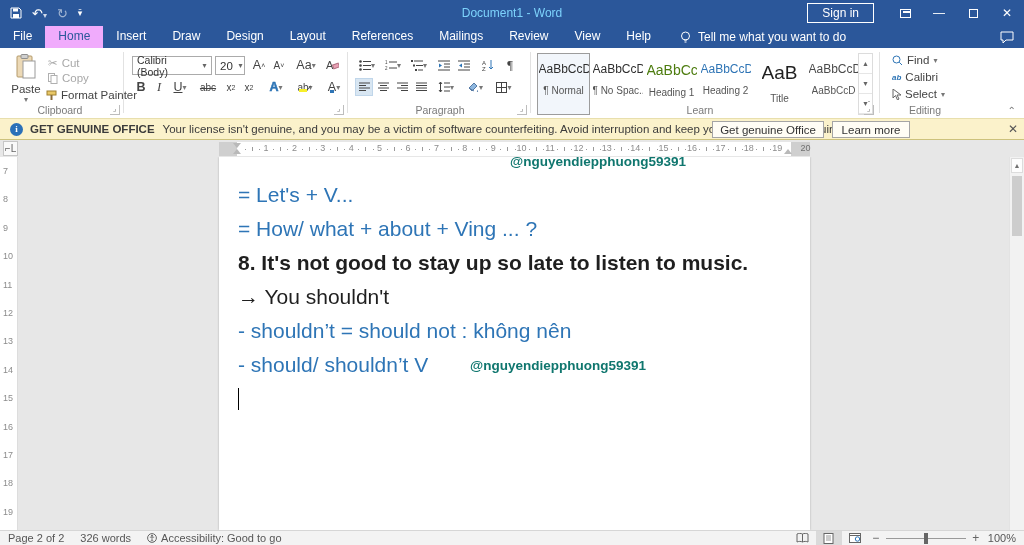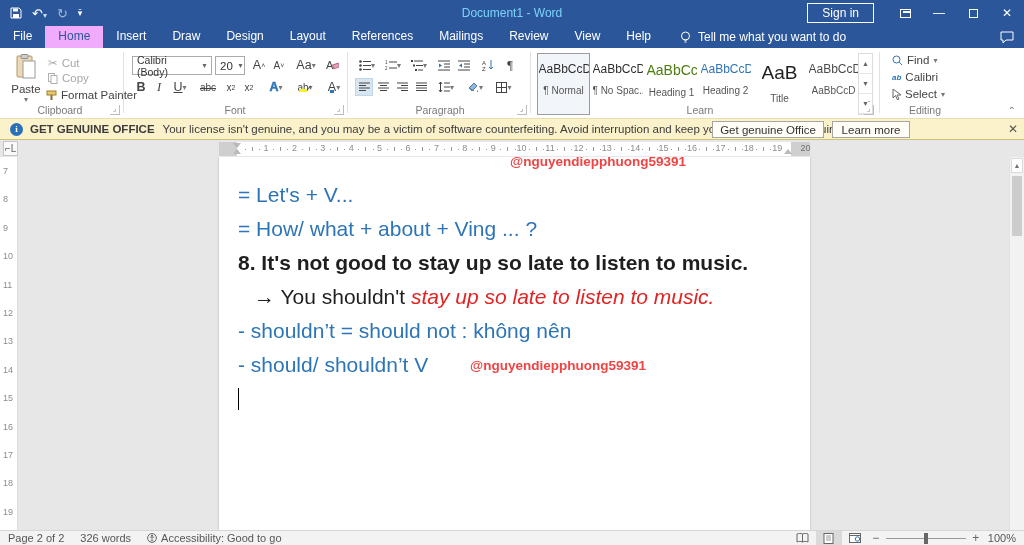--- a/index.html
+++ b/index.html
@@ -72,24 +72,24 @@
   .hdot { position:absolute; top:7px; width:1px; height:1px; background:#9a9a9a; }
   .htick { position:absolute; top:5px; width:1px; height:4px; background:#9a9a9a; }
   .ind-marker { position:absolute; width:0; height:0; cursor:pointer; }
   .vruler { position:absolute; left:0; top:157px; width:18px; bottom:15px; background:#fff; border-right:1px solid #ddd; }
   .vnum { position:absolute; left:3px; font-size:9px; color:#8c8c8c; transform:translateY(-50%); cursor:default; }
   .docarea { position:absolute; top:157px; left:18px; right:0; bottom:15px; background:#e7e7e7; overflow:hidden; }
   .page { position:absolute; left:201px; top:0; width:591px; height:373px; background:#fff; box-shadow:0 0 2px rgba(0,0,0,.25); overflow:hidden; }
   .doc-content { position:absolute; left:19px; top:-13px; right:10px; }
   .doc-line { height:34px; display:flex; align-items:center; position:relative; font-size:21px; white-space:pre; }
   .seg-blue { color:#2e75b6; }
-  .seg-black { color:#1f1f1f;margin-left:16px; }
+  .seg-black { color:#1f1f1f; }
   .seg-bold-black { color:#1f1f1f; font-weight:bold; }
   .seg-red-italic { color:#e02424; font-style:italic; }
-  .wm { position:absolute; font-size:13.5px; font-weight:bold; color:#ef4444; top:50%; transform:translateY(-50%); }
+  .wm { position:absolute; font-size:13.5px; font-weight:bold; color:#0f766e; top:50%; transform:translateY(-50%); }
   .wm-line1 { left:272px; }
   .wm-line7 { left:232px; }
   .cursor-bar { position:absolute; left:0; top:6px; width:1px; height:22px; background:#000; }
   
   .scrollbar { position:absolute; right:0; top:157px; width:15px; bottom:15px; background:#f2f2f2; border-left:1px solid #e3e3e3; }
   .sb-up { position:absolute; top:1px; left:1px; right:1px; height:15px; background:#fdfdfd; border:1px solid #dcdcdc; color:#707070; font-size:7px; display:flex; align-items:center; justify-content:center; cursor:pointer; }
   .sb-thumb { position:absolute; top:19px; left:2px; right:2px; height:60px; background:#cdcdcd; cursor:grab; }
   
   .statusbar { position:absolute; left:0; right:0; bottom:0; height:15px; background:#f3f3f3; border-top:1px solid #d6d6d6; display:flex; align-items:center; font-size:11px; color:#565656; }
   .sb-item { padding:0 8px; cursor:pointer; white-space:nowrap; display:flex; align-items:center; gap:4px; }
@@ -234,21 +234,20 @@
         <span class="caret">▾</span>
       </div>
     <div class="glyph-btn" style="left:292px; top:30px; width:26px; font-size:10px;">
         <span style="position:relative;">ab̷<span class="colorbar" style="background:#f7ef2a;"></span></span>
         <span class="caret">▾</span>
       </div>
     <div class="glyph-btn" style="left:322px; top:30px; width:24px;">
         <span style="position:relative;">A<span class="colorbar" style="background:#2e75b6;"></span></span>
         <span class="caret">▾</span>
       </div>
-    <div class="grouplabel" style="left:135px; width:200px;">Font</div>
     <div class="launcher" style="left:334px;">⌟</div>
     <div class="gsep" style="left:347px;"></div>
 
     <div class="glyph-btn" style="left:355px; top:8px; width:24px;">
       <svg width="12" height="11" viewBox="0 0 12 11">
           <circle cx="1.5" cy="1.5" r="1.3" fill="#444"></circle>
           <circle cx="1.5" cy="5.5" r="1.3" fill="#444"></circle>
           <circle cx="1.5" cy="9.5" r="1.3" fill="#444"></circle>
           <path d="M4 1.5h8M4 5.5h8M4 9.5h8" stroke="#444"></path>
         </svg>
@@ -513,21 +512,21 @@
       <span class="vnum" style="top: 354.8px;">19</span>
     </div>
 
   <div class="docarea">
     <div class="page">
       <div class="doc-content" id="doc-host">
           <div class="doc-line"><span class="wm wm-line1">@nguyendiepphuong59391</span></div>
           <div class="doc-line"><span class="seg-blue">= Let's + V...</span></div>
           <div class="doc-line"><span class="seg-blue">= How/ what + about + Ving ... ?</span></div>
           <div class="doc-line"><span class="seg-bold-black">8. It's not good to stay up so late to listen to music.</span></div>
-          <div class="doc-line"><span class="seg-black">→ You shouldn't </span><span class="seg-red-italic">stay up so late to listen to music.</span></div>
+          <div class="doc-line"><span class="seg-black">→ You shouldn't </span></div>
           <div class="doc-line"><span class="seg-blue">- shouldn’t = should not : không nên</span></div>
           <div class="doc-line"><span class="seg-blue">- should/ shouldn’t V</span><span class="wm wm-line7">@nguyendiepphuong59391</span></div>
           <div class="doc-line"><span class="cursor-bar"></span></div>
         </div>
     </div>
   </div>
 
   <div class="scrollbar">
     <div class="sb-up">▲</div>
     <div class="sb-thumb"></div>

